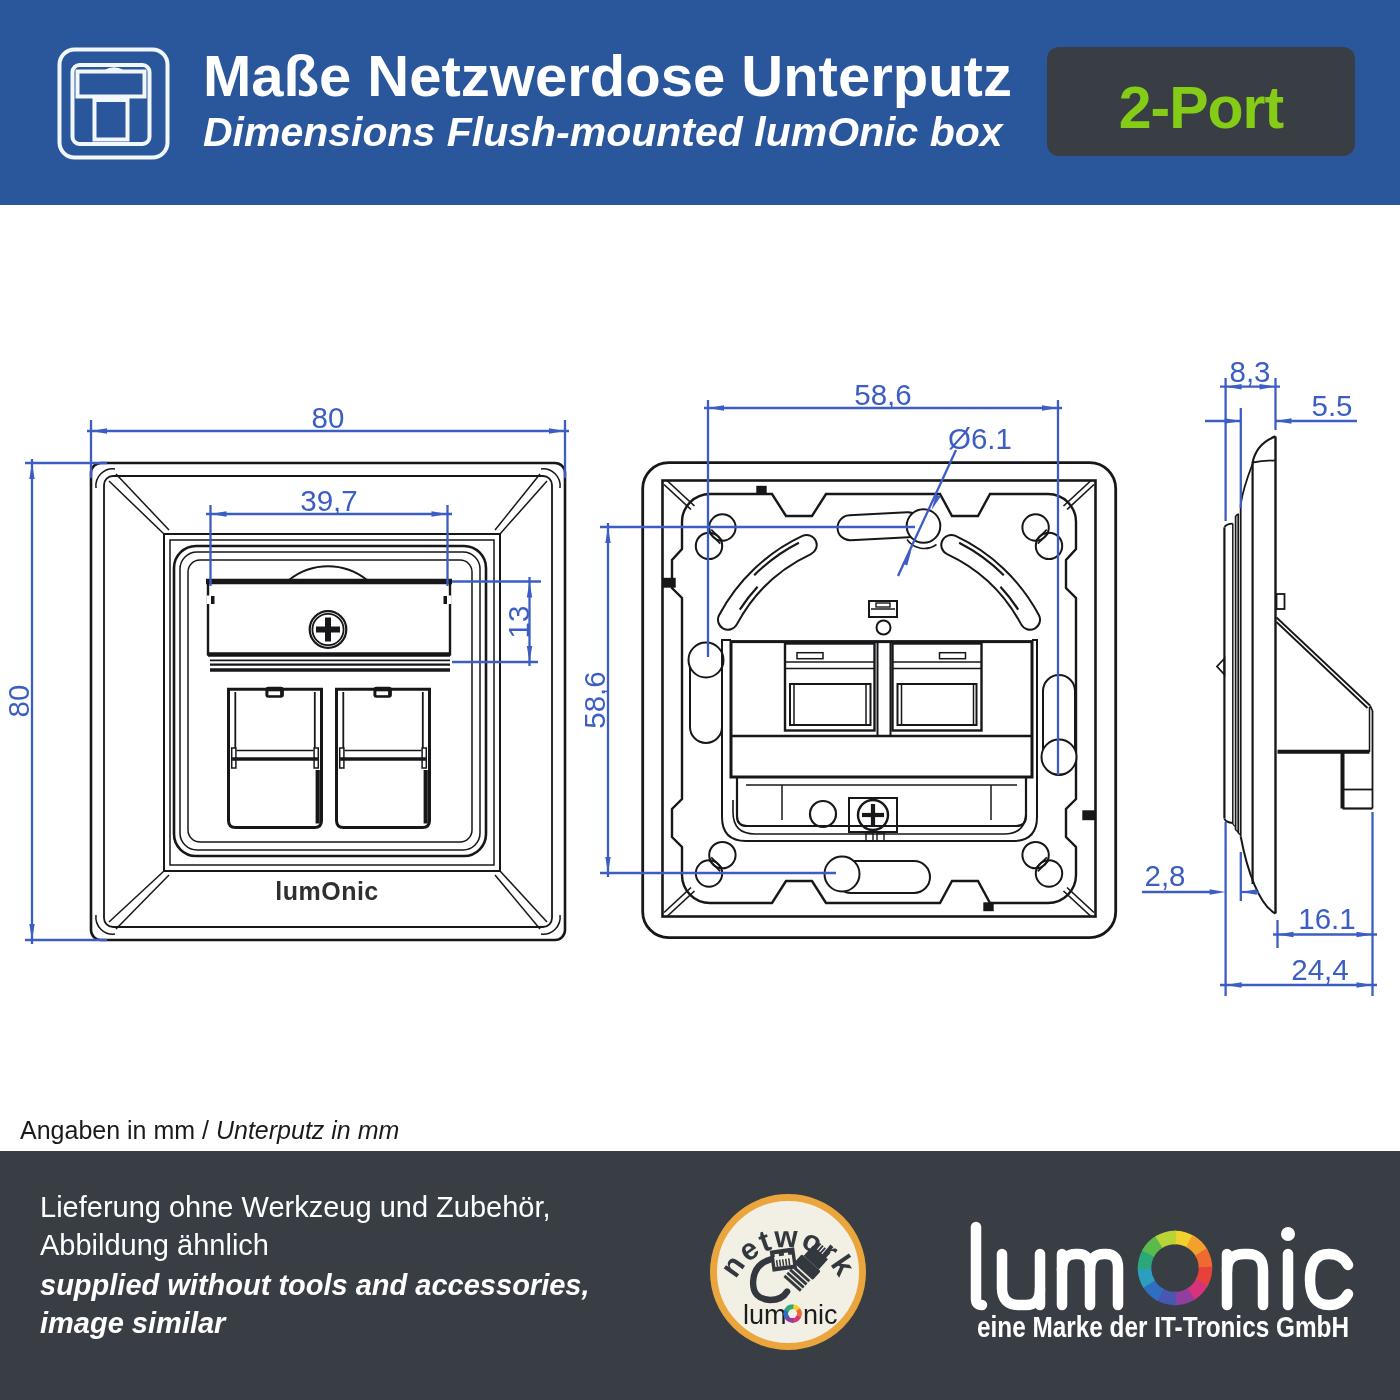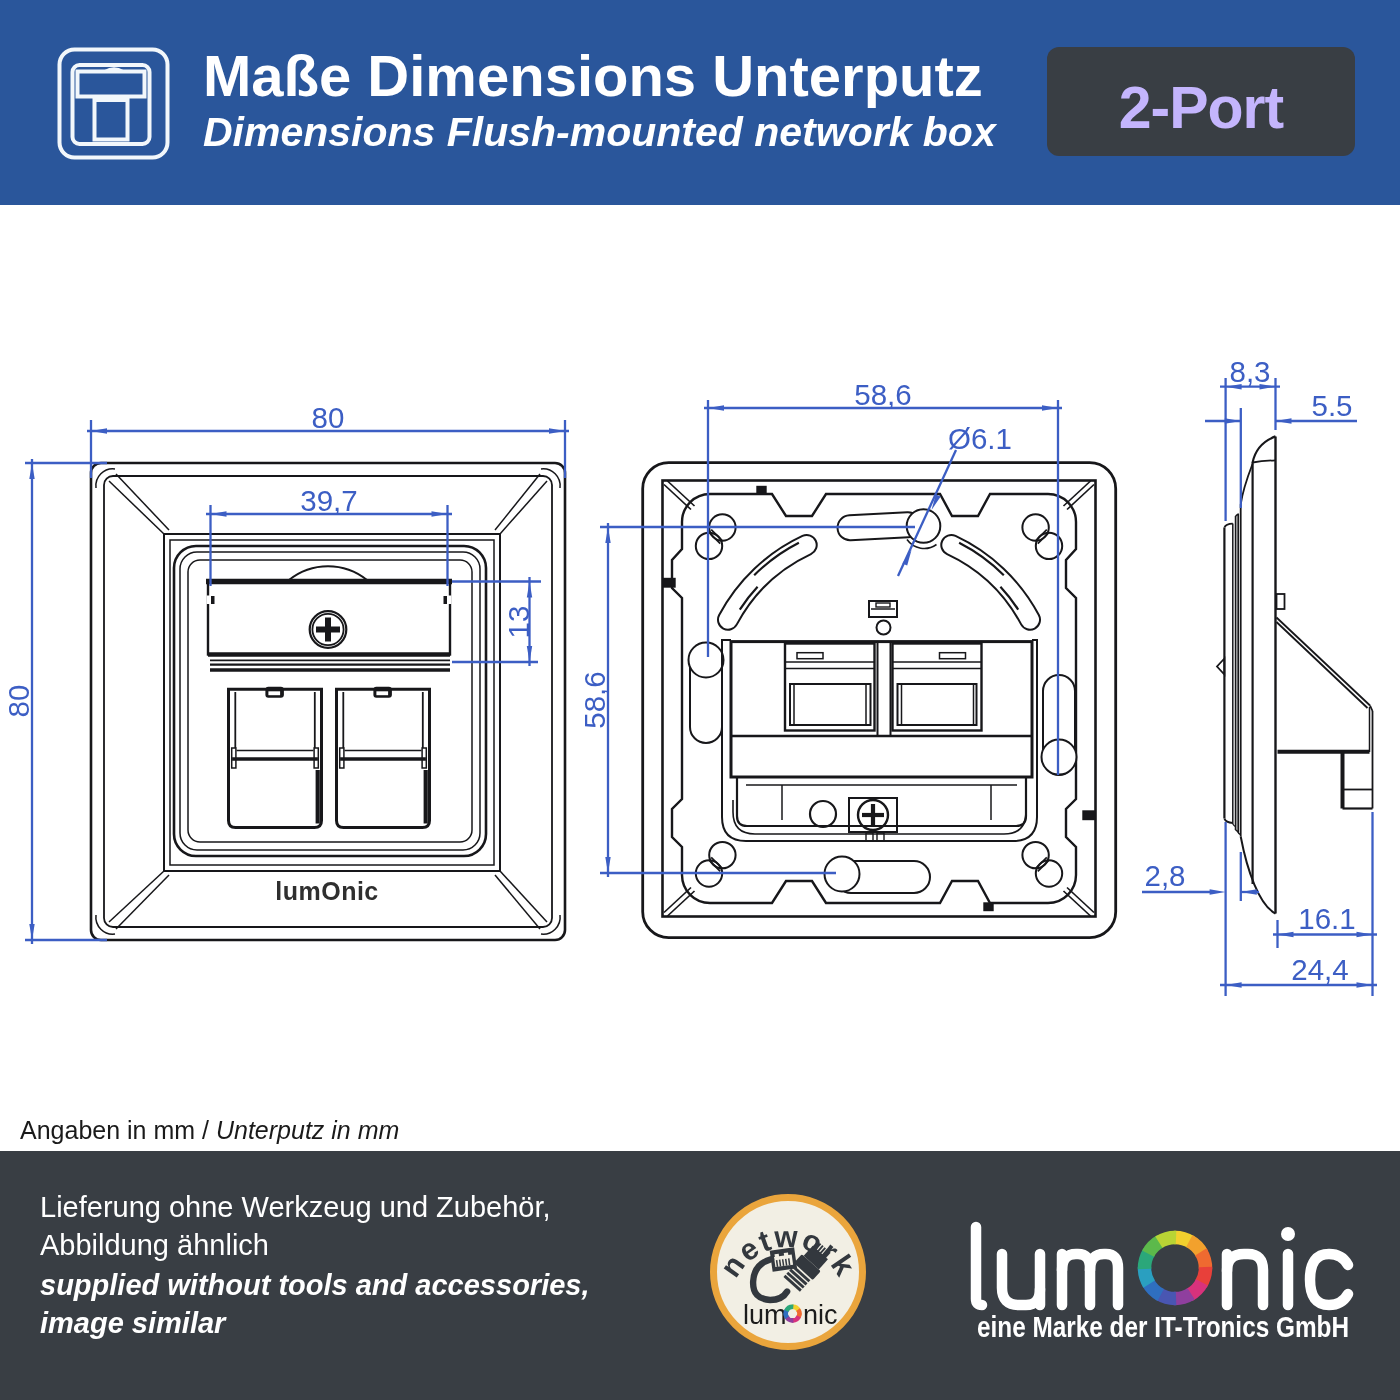--- a/index.html
+++ b/index.html
@@ -15,25 +15,25 @@
 <svg class="abs" style="left:57px;top:47px;" width="113" height="113" viewBox="0 0 113 113">
   <g fill="none" stroke="#f2f7fb" stroke-width="4">
     <rect x="2.5" y="2.5" width="108" height="108" rx="15"></rect>
     <rect x="15.5" y="18" width="77" height="79" rx="7"></rect>
     <rect x="20.5" y="24.5" width="67" height="25"></rect>
     <path d="M48,24.5 Q57,19 66,24.5" stroke-width="3.2"></path>
     <rect x="37.5" y="53" width="33" height="39.5"></rect>
   </g>
 </svg>
 
-<div class="abs" style="left:203px;top:47px;color:#ffffff;font-size:58px;font-weight:bold;line-height:1;">Maße Dimensions Unterputz</div>
-
-<div class="abs" style="left:203px;top:112px;color:#ffffff;font-size:41px;font-weight:bold;font-style:italic;line-height:1;">Dimensions Flush-mounted network box</div>
-
-<div class="abs" style="left:1047px;top:47px;width:308px;height:109px;background:#393e44;border-radius:12px;color:#c4b5fd;font-size:59px;font-weight:bold;letter-spacing:-1px;text-align:center;line-height:122px;">2-Port</div>
+<div class="abs" style="left:203px;top:47px;color:#ffffff;font-size:58px;font-weight:bold;line-height:1;">Maße Netzwerdose Unterputz</div>
+
+<div class="abs" style="left:203px;top:112px;color:#ffffff;font-size:41px;font-weight:bold;font-style:italic;line-height:1;">Dimensions Flush-mounted lumOnic box</div>
+
+<div class="abs" style="left:1047px;top:47px;width:308px;height:109px;background:#393e44;border-radius:12px;color:#84cc16;font-size:59px;font-weight:bold;letter-spacing:-1px;text-align:center;line-height:122px;">2-Port</div>
 
 <svg class="abs" style="left:0;top:0;" width="1400" height="1400" viewBox="0 0 1400 1400">
 
 <rect x="91" y="463" width="474" height="477" rx="10" fill="none" stroke="#17171a" stroke-width="2.6"></rect>
 
 <rect x="104" y="476" width="448" height="451" rx="9" fill="none" stroke="#17171a" stroke-width="1.8"></rect>
 
 <path d="M96,488 A17 17 0 0 1 115,469" fill="none" stroke="#17171a" stroke-width="1.5"></path>
 <line x1="109" y1="481" x2="164" y2="534" stroke="#17171a" stroke-width="1.5"></line>
 <line x1="116" y1="474" x2="169" y2="530" stroke="#17171a" stroke-width="1.5"></line>

